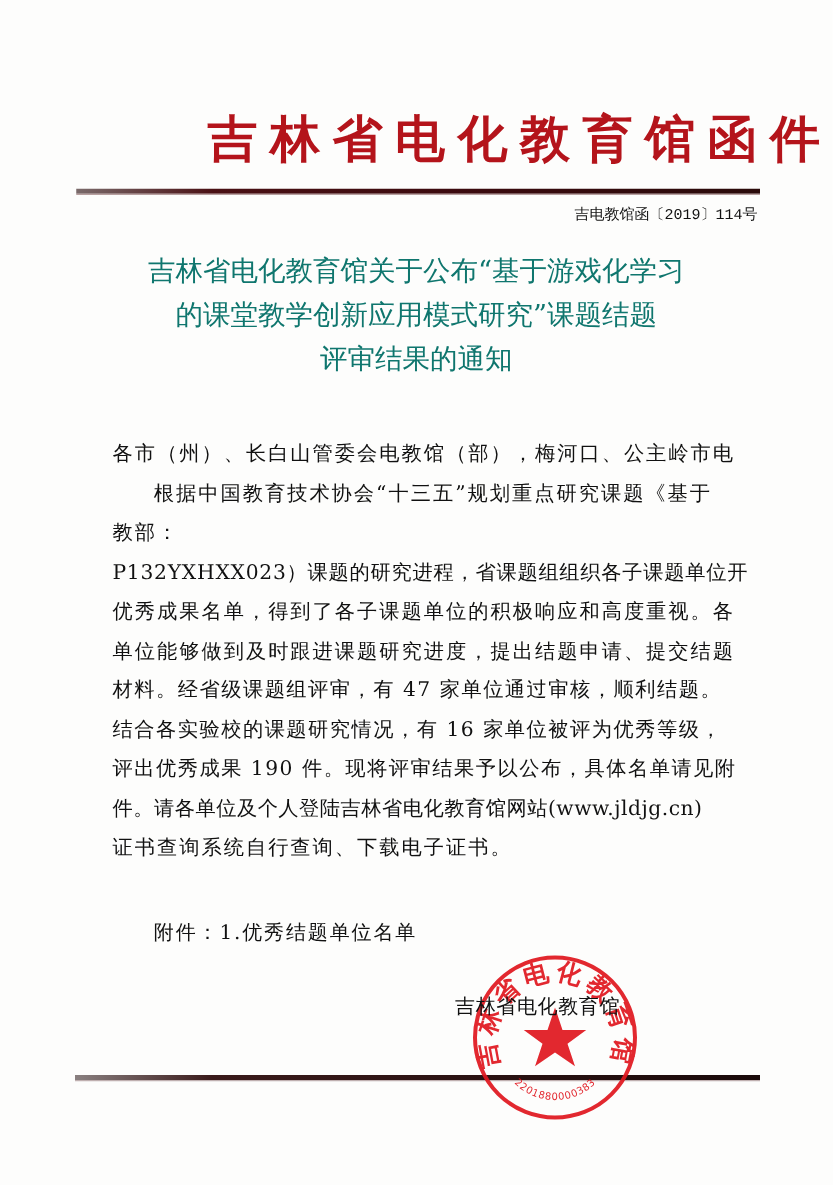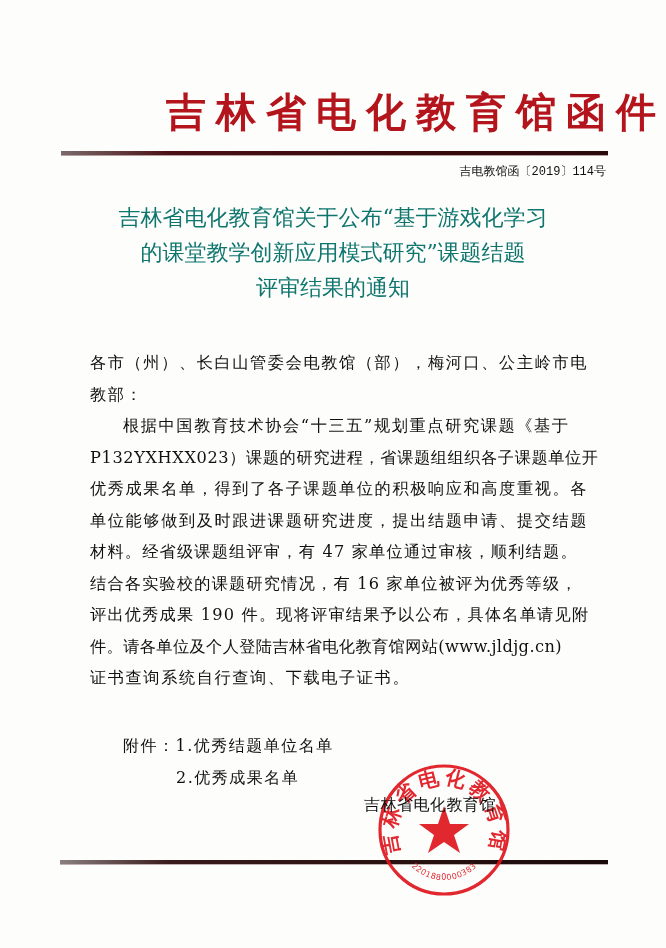--- a/index.html
+++ b/index.html
@@ -123,38 +123,35 @@
 <div class="doc-number">吉电教馆函〔2019〕114号</div>
 
 <div class="doc-title">
   <div>吉林省电化教育馆关于公布“基于游戏化学习</div>
   <div>的课堂教学创新应用模式研究”课题结题</div>
   <div>评审结果的通知</div>
 </div>
 
 <div class="body-text">
   <div class="line">各市（州）、长白山管委会电教馆（部），梅河口、公主岭市电</div>
+  <div class="line indent">根据中国教育技术协会“十三五”规划重点研究课题《基于</div>
   <div class="line">教部：</div>
-  <div class="line indent">根据中国教育技术协会“十三五”规划重点研究课题《基于</div>
   <div class="line" style="letter-spacing:0.6px">P132YXHXX023）课题的研究进程，省课题组组织各子课题单位开</div>
   <div class="line">优秀成果名单，得到了各子课题单位的积极响应和高度重视。各</div>
   <div class="line">单位能够做到及时跟进课题研究进度，提出结题申请、提交结题</div>
   <div class="line" style="letter-spacing:1.2px">材料。经省级课题组评审，有 47 家单位通过审核，顺利结题。</div>
   <div class="line" style="letter-spacing:1.2px">结合各实验校的课题研究情况，有 16 家单位被评为优秀等级，</div>
   <div class="line" style="letter-spacing:1.2px">评出优秀成果 190 件。现将评审结果予以公布，具体名单请见附</div>
   <div class="line" style="letter-spacing:0.4px">件。请各单位及个人登陆吉林省电化教育馆网站(www.jldjg.cn)</div>
   <div class="line">证书查询系统自行查询、下载电子证书。</div>
 </div>
 
 <div class="attachments">
   <div>
     <span>附件：</span><span>1.优秀结题单位名单</span>
-  </div>
-  <div class="item2">
-    <span>2.优秀成果名单</span>
   </div>
 </div>
 
 <svg class="seal" viewBox="0 0 136 136" xmlns="http://www.w3.org/2000/svg">
   <defs>
     <path id="sealArc" d="M 22 84 A 48 48 0 1 1 114 84" fill="none"></path>
     <path id="sealBottomArc" d="M 30 98 A 46 46 0 0 0 106 98" fill="none"></path>
   </defs>
   <circle cx="68" cy="68" r="64" fill="none" stroke="#e0161e" stroke-width="3.2"></circle>
   <polygon points="68,44 74,62 93,62 78,73 84,91 68,80 52,91 58,73 43,62 62,62" fill="#e0161e"></polygon>

